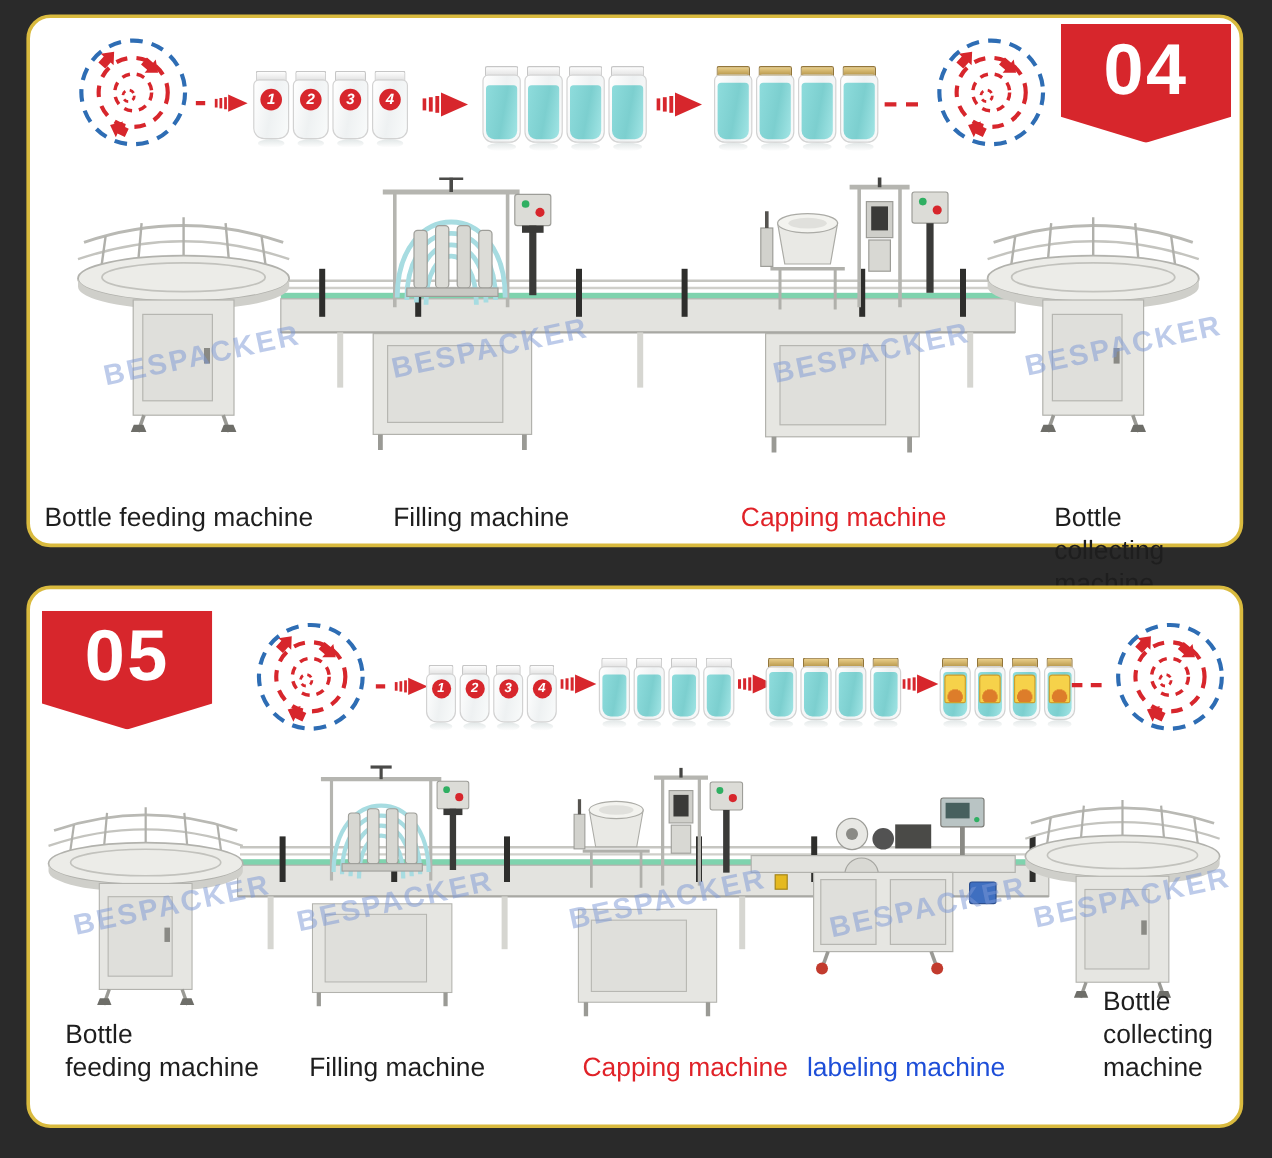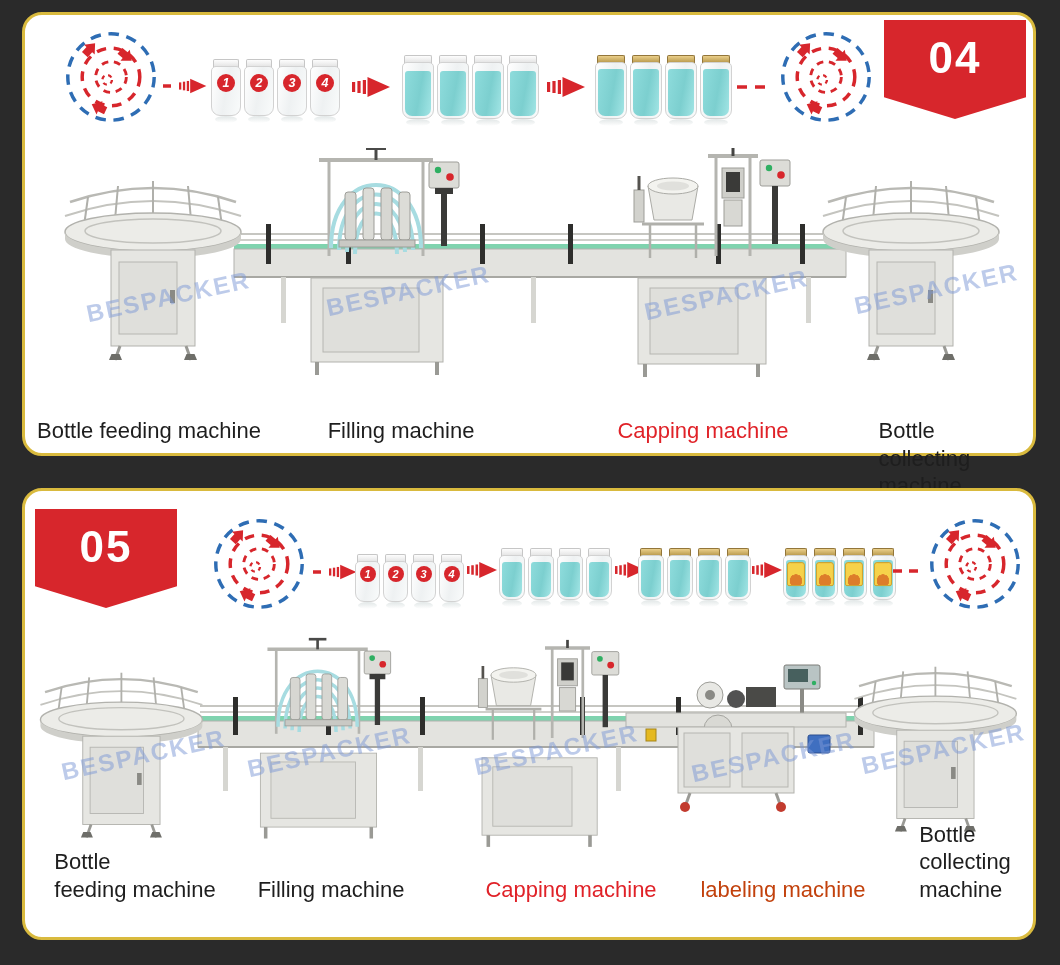--- a/index.html
+++ b/index.html
@@ -7,21 +7,21 @@
          font-family:"Liberation Sans", sans-serif;}
   .panel{position:absolute;left:22px;width:1014px;background:#ffffff;
          border:3px solid #d9ba3e;border-radius:20px;box-sizing:border-box;}
   .panel.p1{top:12px;height:444px;}
   .panel.p2{top:488px;height:452px;}
 
   
   .badge{position:absolute;width:142px;height:99px;background:#d7262c;
          clip-path:polygon(0 0,100% 0,100% 78%,50% 100%,0 78%);
          display:flex;align-items:center;justify-content:center;}
-  .badge .badge-num{color:#ffffff;font-size:44px;font-weight:800;letter-spacing:2px;
+  .badge .badge-num{color:#ffffff;font-size:60px;font-weight:800;letter-spacing:2px;
          padding-bottom:24px;line-height:1;}
   .p1 .badge{left:859px;top:5px;}
   .p2 .badge{left:10px;top:18px;justify-content:center;}
 
   
   .spiral{position:absolute;width:96px;height:96px;}
   .flow-arrow,.flow-dash-arrow,.flow-dashes{position:absolute;}
 
   
   .jar-row{position:absolute;display:flex;gap:3px;}
@@ -477,18 +477,18 @@
     <div class="wm" style="left:35px;top:250px">BESPACKER</div>
     <div class="wm" style="left:221px;top:247px">BESPACKER</div>
     <div class="wm" style="left:448px;top:245px">BESPACKER</div>
     <div class="wm" style="left:665px;top:252px">BESPACKER</div>
     <div class="wm" style="left:835px;top:244px">BESPACKER</div>
 
     <div class="mlabel" style="left: 110px; color: rgb(30, 30, 30);">Bottle
 feeding machine</div>
     <div class="mlabel" style="left: 306px; color: rgb(30, 30, 30);">Filling machine</div>
     <div class="mlabel" style="left: 546px; color: rgb(224, 34, 40);">Capping machine</div>
-    <div class="mlabel" style="left: 758px; color: #c2410c;">labeling machine</div>
+    <div class="mlabel" style="left: 730px; color: #1d4ed8;">labeling machine</div>
     <div class="mlabel" style="left: 940px; color: rgb(30, 30, 30);">Bottle
 collecting machine</div>
   </section>
 
 </div>
 
 </body></html>

